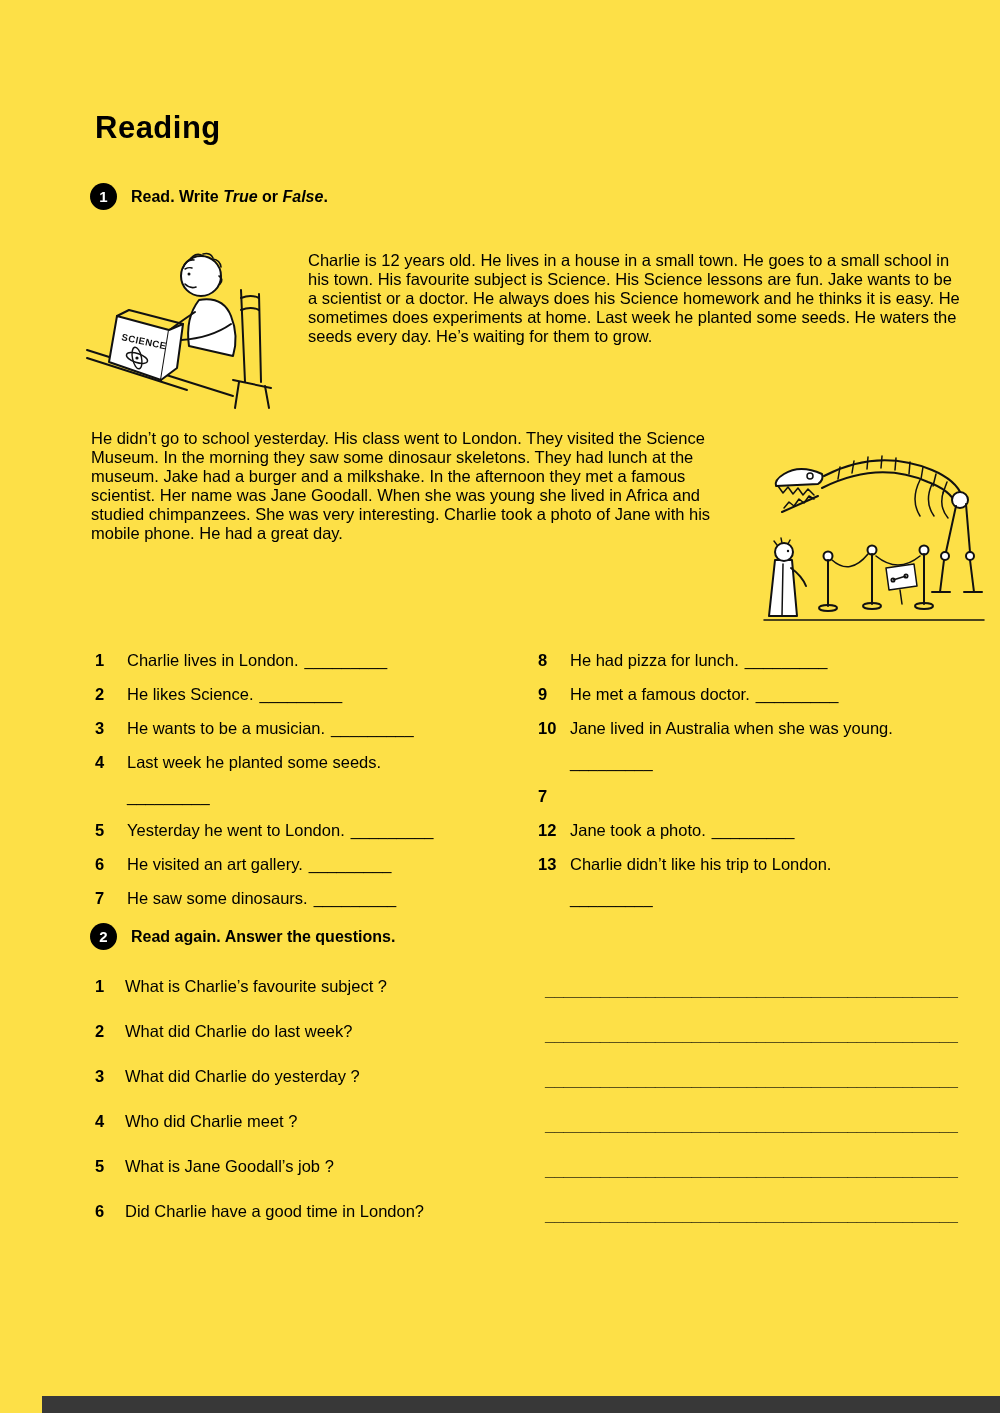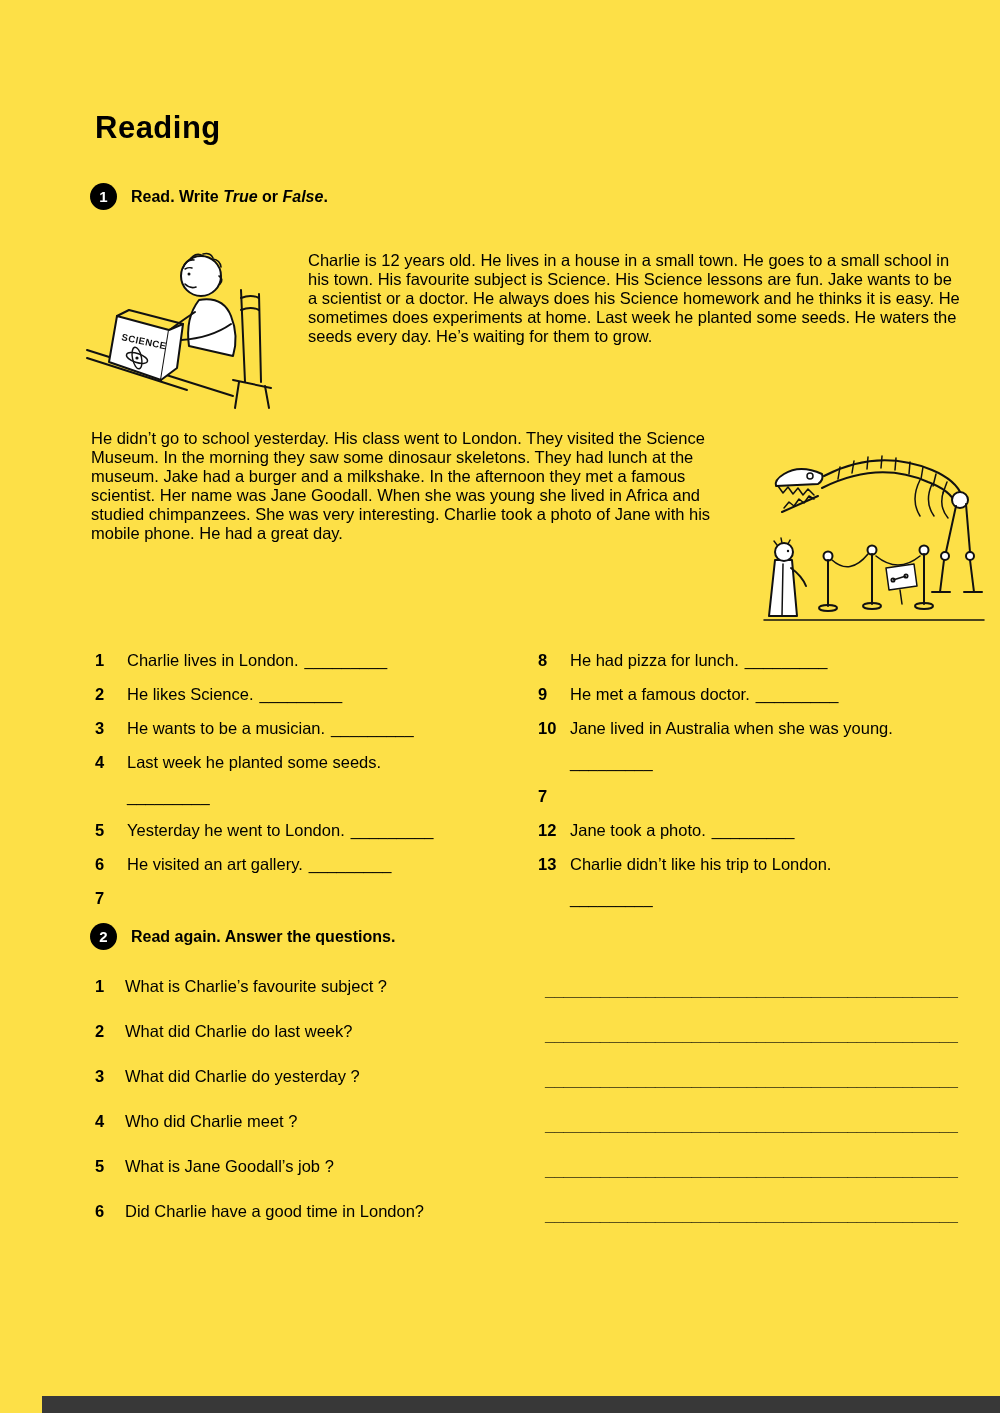--- a/index.html
+++ b/index.html
@@ -208,20 +208,21 @@
     <div class="tf-item">
         <span class="tf-num">5</span>
         <span class="tf-body"><span>Yesterday he went to London.</span><span class="tf-blank">_________</span></span>
       </div>
     <div class="tf-item">
         <span class="tf-num">6</span>
         <span class="tf-body"><span>He visited an art gallery.</span><span class="tf-blank">_________</span></span>
       </div>
     <div class="tf-item">
         <span class="tf-num">7</span>
+        <span class="tf-body"><span>He saw some dinosaurs.</span><span class="tf-blank">_________</span></span>
       </div>
   </div>
 
   <div class="tf-col tf-right">
     <div class="tf-item">
         <span class="tf-num">8</span>
         <span class="tf-body"><span>He had pizza for lunch.</span><span class="tf-blank">_________</span></span>
       </div>
     <div class="tf-item">
         <span class="tf-num">9</span>

